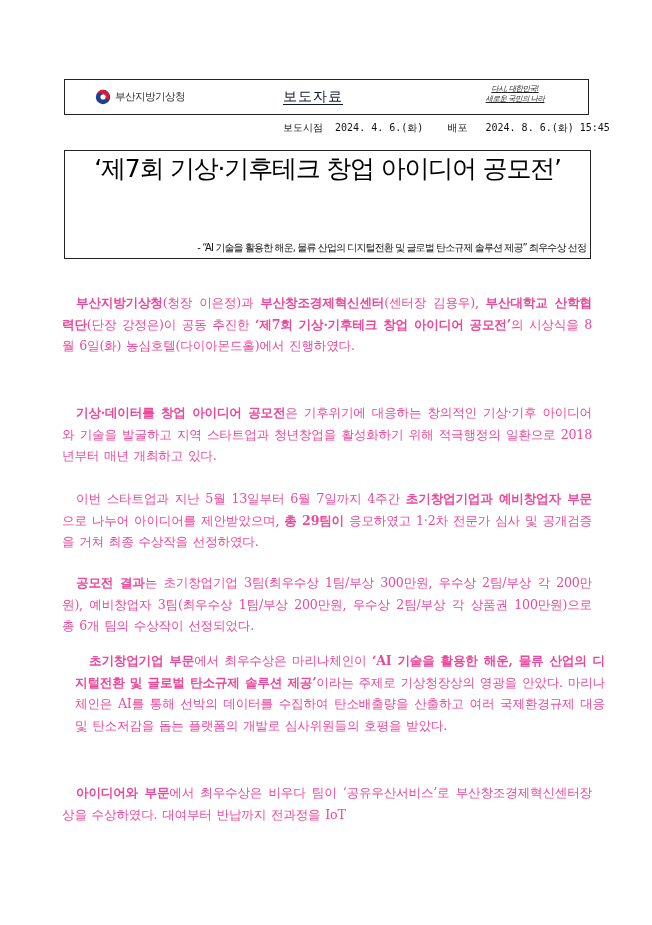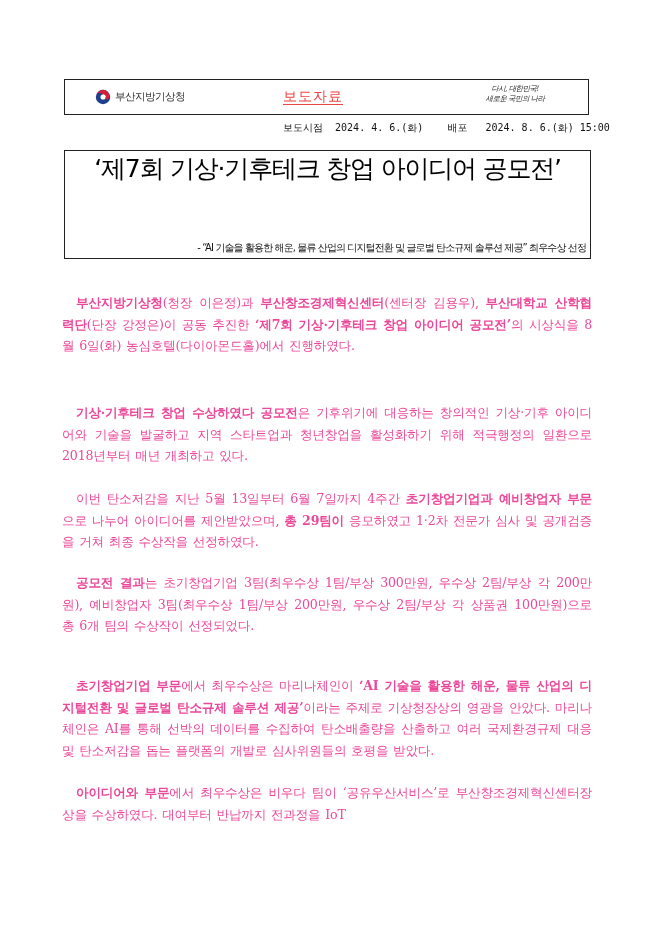--- a/index.html
+++ b/index.html
@@ -8,25 +8,25 @@
 
     .header-box {
       position: absolute; left: 64px; top: 79px; width: 525px; height: 36px;
       border: 1.5px solid #222; background: #fff;
     }
     .logo { position: absolute; left: 30px; top: 9px; display: flex; align-items: center; gap: 4px; }
     .logo-mark { width: 16px; height: 16px; display: block; }
     .logo-text { font-family: "DejaVu Sans", sans-serif; font-size: 10.5px; color: #333; letter-spacing: -0.5px; }
     .doc-type {
       position: absolute; left: 218px; top: 8px; font-family: "DejaVu Sans", sans-serif;
-      font-size: 14px; color: #ef4444; text-decoration: underline; text-underline-offset: 3px; letter-spacing: 1px;
+      font-size: 14px; color: #0f172a; text-decoration: underline; text-underline-offset: 3px; letter-spacing: 1px;
     }
     .slogan {
       position: absolute; left: 405px; top: 4px; width: 90px; font-family: "DejaVu Serif", serif;
-      font-style: italic; font-size: 7.5px; line-height: 10px; color: #222; text-align: center; letter-spacing: -0.6px;
+      font-style: italic; font-size: 7.5px; line-height: 10px; color: #222; text-align: center; letter-spacing: -0.6px; text-decoration: underline;
     }
 
     .release-info {
       position: absolute; left: 283px; top: 121px; font-family: "DejaVu Sans Mono", monospace;
       font-size: 10px; color: #111; white-space: pre; display: flex; gap: 0;
     }
     .release-info span { white-space: pre; }
 
     .title-box {
       position: absolute; left: 64px; top: 150px; width: 527px; height: 109px;
@@ -46,21 +46,21 @@
     .para {
       font-family: "DejaVu Serif", serif; font-size: 12.6px; line-height: 21.5px; color: #ec4899;
       text-align: justify; text-align-last: left; letter-spacing: -0.2px;
       text-indent: 14px; margin-bottom: 9px; word-spacing: 1px;
     }
     .para b { font-weight: bold; }
     .p1 { top: 292px; }
     .p2 { top: 402px; }
     .p3 { top: 488px; }
     .p4 { top: 572px; }
-    .p5 { top: 675px; }
+    .p5 { top: 650px; margin-left: 13px; }
     .p6 { top: 782px; }
   </style>
 </head>
 <body>
 
 <div class="header-box">
   <div class="logo">
     <svg class="logo-mark" viewBox="0 0 20 20">
       <circle cx="10" cy="10" r="9" fill="#1f3f8f"></circle>
       <path d="M2 9 A8 8 0 0 1 18 9 A4 4 0 0 1 10 9 A4 4 0 0 0 2 9 Z" fill="#d2203a"></path>
@@ -73,43 +73,43 @@
   <div class="slogan">
     <div>다시, 대한민국!</div>
     <div>새로운 국민의 나라</div>
   </div>
 </div>
 
 <div class="release-info">
   <span>보도시점</span><span>  </span>
   <span>2024. 4. 6.(화)</span><span>    </span>
   <span>배포</span><span>   </span>
-  <span>2024. 8. 6.(화) 15:00</span>
+  <span>2024. 8. 6.(화) 15:45</span>
 </div>
 
 <div class="title-box">
   <div class="title-line l1">‘제7회 기상·기후테크 창업 아이디어 공모전’</div>
   <div class="subtitle">- “AI 기술을 활용한 해운, 물류 산업의 디지털전환 및 글로벌 탄소규제 솔루션 제공” 최우수상 선정</div>
 </div>
 
 <div class="body-text p1">
   <p class="para">
     <b>부산지방기상청</b><span>(청장 이은정)과 </span><b>부산창조경제혁신센터</b><span>(센터장 김용우), </span><b>부산대학교 산학협력단</b><span>(단장 강정은)이 공동 추진한 </span><b>‘제7회 기상·기후테크 창업 아이디어 공모전’</b><span>의 시상식을 8월 6일(화) 농심호텔(다이아몬드홀)에서 진행하였다.</span>
   </p>
 </div>
 
 <div class="body-text p2">
   <p class="para">
-    <b>기상·기후테크 창업 수상하였다 공모전</b><span>은 기후위기에 대응하는 창의적인 기상·기후 아이디어와 기술을 발굴하고 지역 스타트업과 청년창업을 활성화하기 위해 적극행정의 일환으로 2018년부터 매년 개최하고 있다.</span>
+    <b>기상·데이터를 창업 아이디어 공모전</b><span>은 기후위기에 대응하는 창의적인 기상·기후 아이디어와 기술을 발굴하고 지역 스타트업과 청년창업을 활성화하기 위해 적극행정의 일환으로 2018년부터 매년 개최하고 있다.</span>
   </p>
 </div>
 
 <div class="body-text p3">
   <p class="para">
-    <span>이번 탄소저감을 지난 5월 13일부터 6월 7일까지 4주간 </span><b>초기창업기업과 예비창업자 부문</b><span>으로 나누어 아이디어를 제안받았으며, </span><b>총 29팀이</b><span> 응모하였고 1·2차 전문가 심사 및 공개검증을 거쳐 최종 수상작을 선정하였다.</span>
+    <span>이번 스타트업과 지난 5월 13일부터 6월 7일까지 4주간 </span><b>초기창업기업과 예비창업자 부문</b><span>으로 나누어 아이디어를 제안받았으며, </span><b>총 29팀이</b><span> 응모하였고 1·2차 전문가 심사 및 공개검증을 거쳐 최종 수상작을 선정하였다.</span>
   </p>
 </div>
 
 <div class="body-text p4">
   <p class="para">
     <b>공모전 결과</b><span>는 초기창업기업 3팀(최우수상 1팀/부상 300만원, 우수상 2팀/부상 각 200만원), 예비창업자 3팀(최우수상 1팀/부상 200만원, 우수상 2팀/부상 각 상품권 100만원)으로 총 6개 팀의 수상작이 선정되었다.</span>
   </p>
 </div>
 
 <div class="body-text p5">

